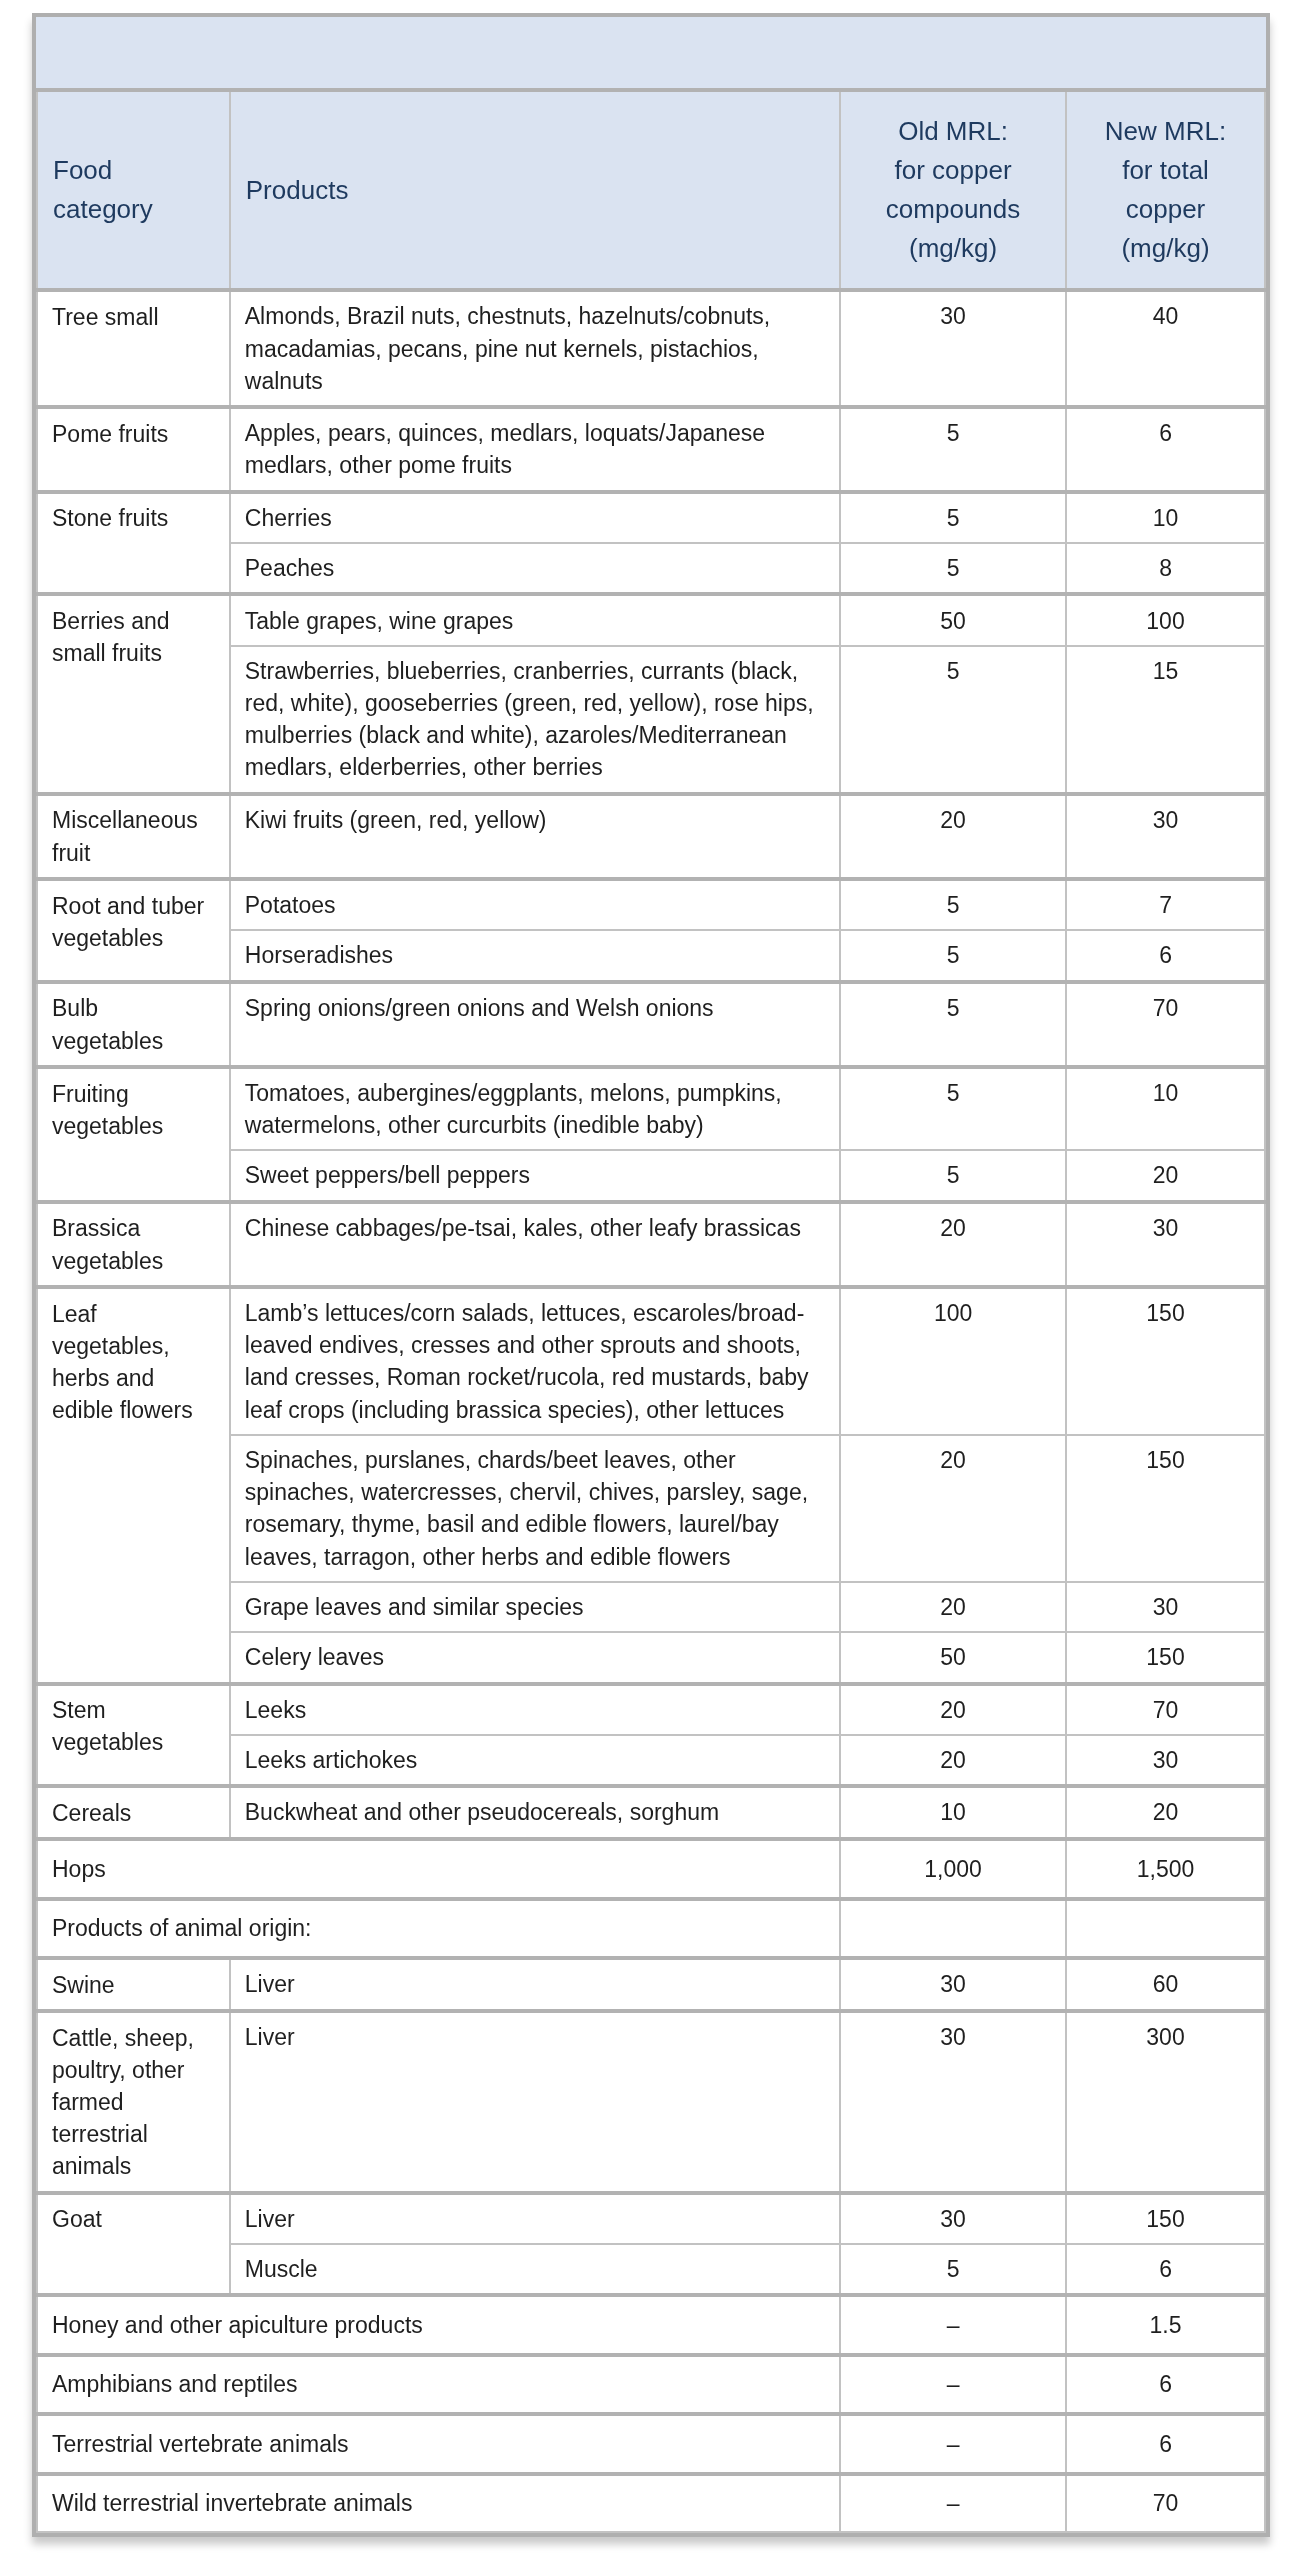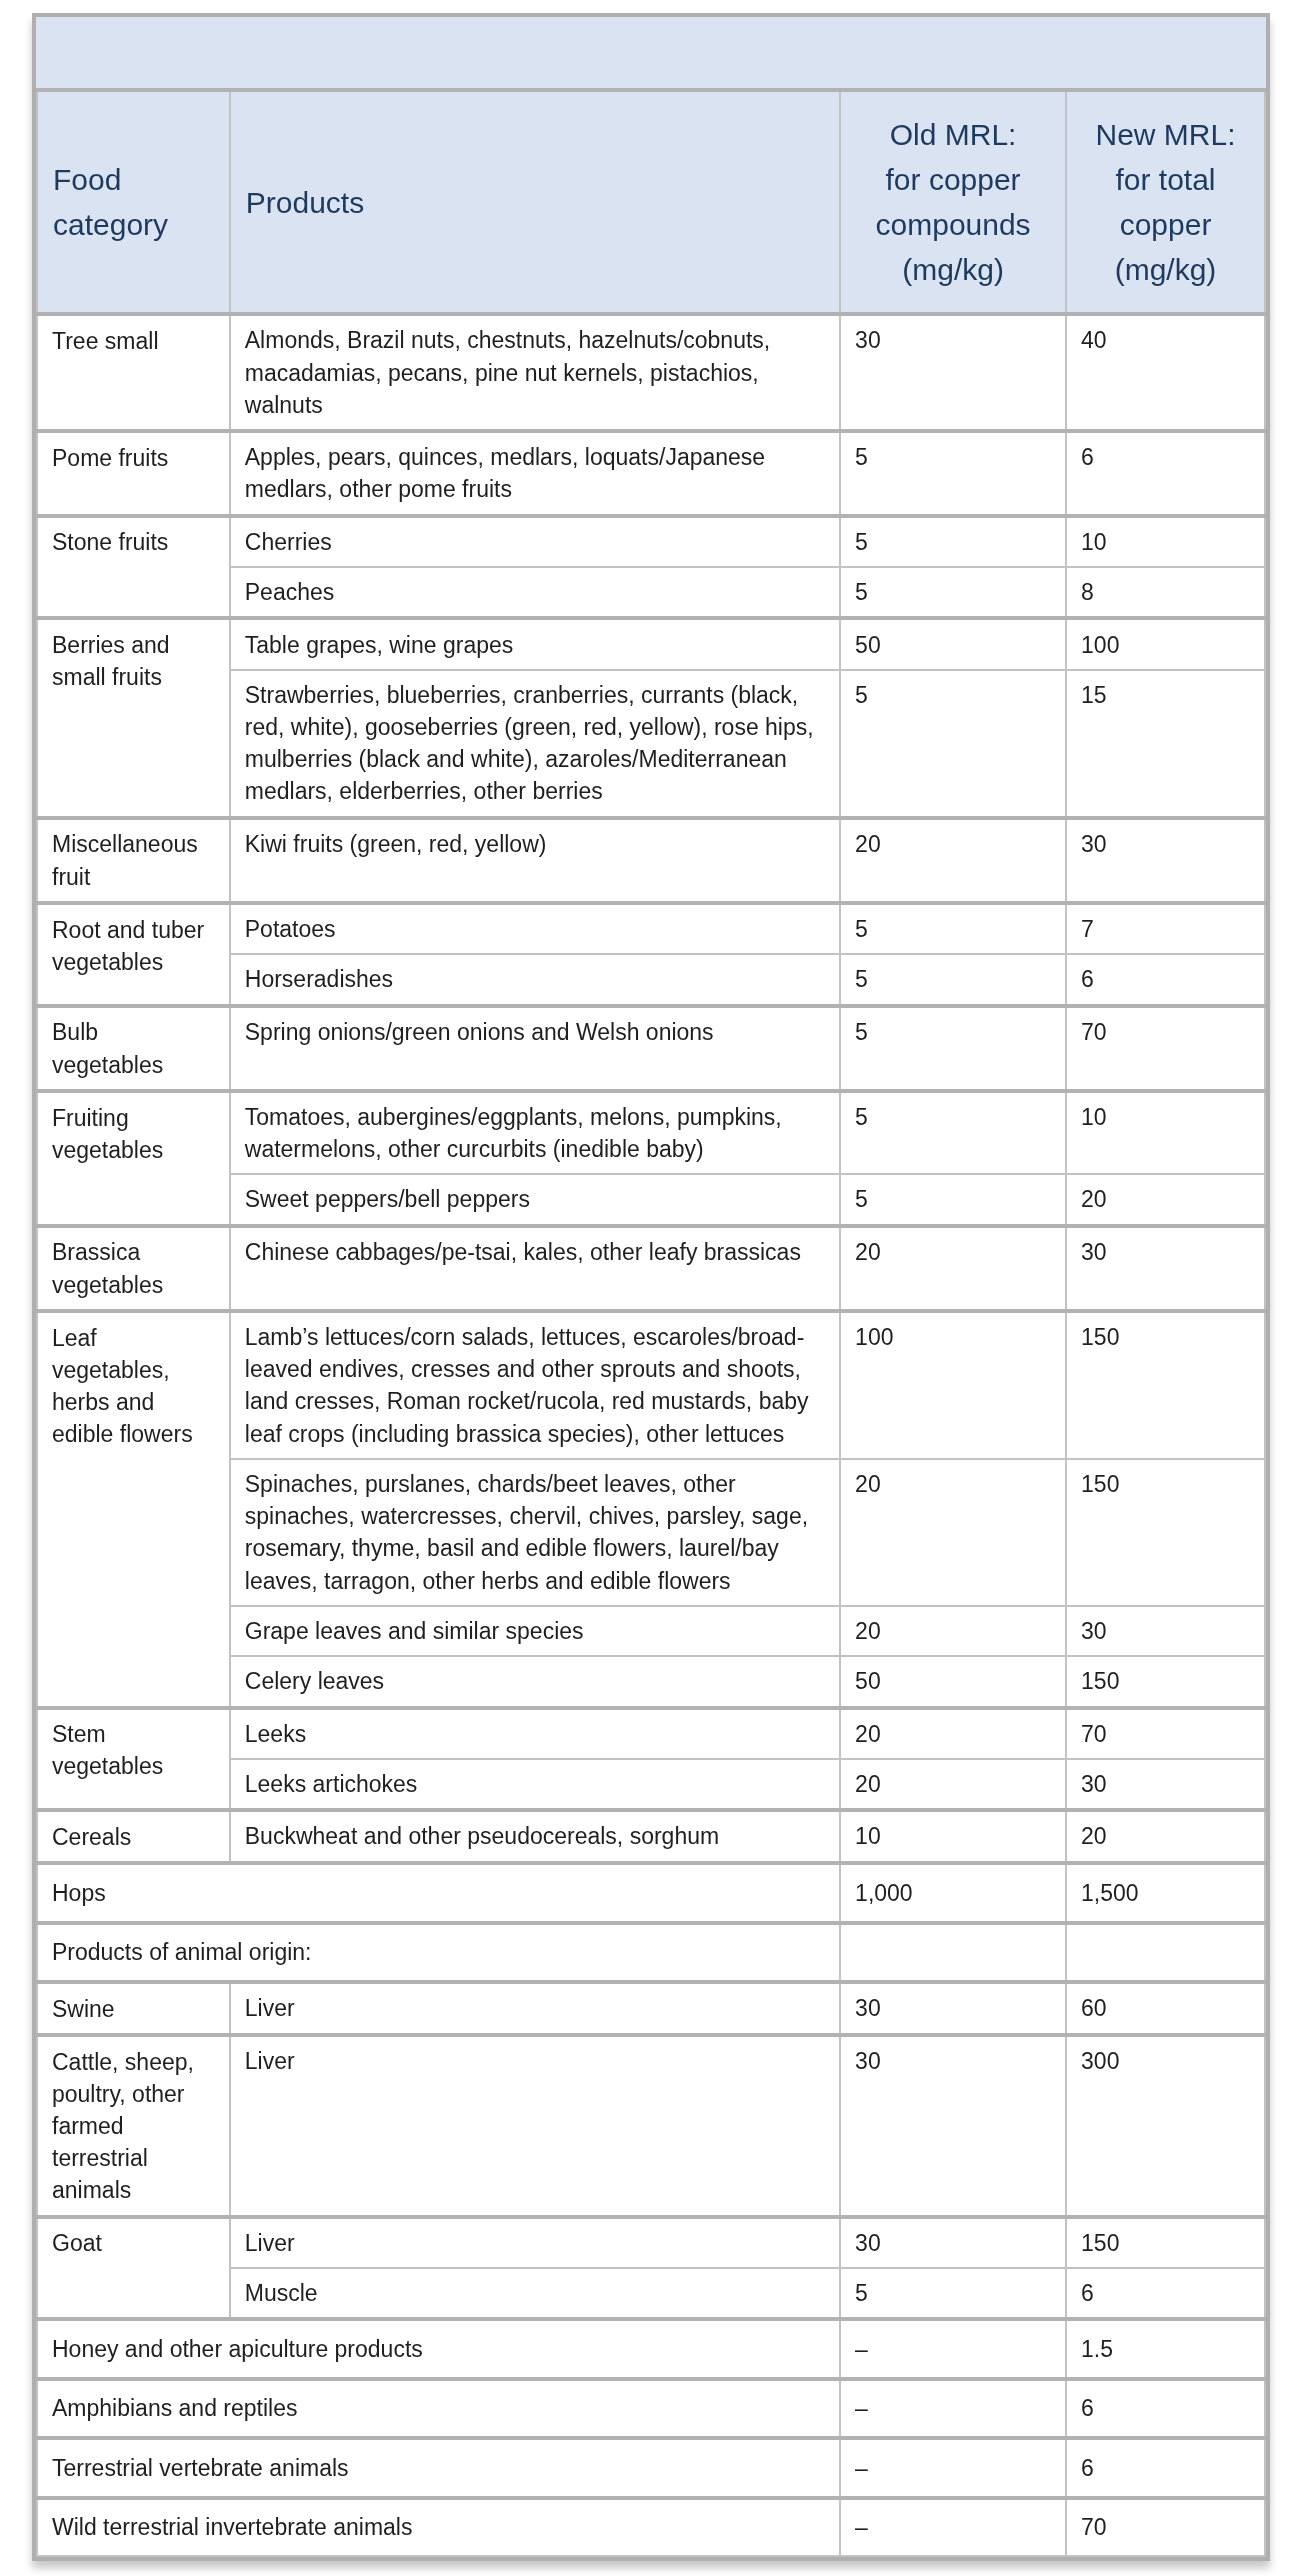--- a/index.html
+++ b/index.html
@@ -5,27 +5,27 @@
   html,body{margin:0;padding:0;background:#ffffff;font-family:"Liberation Sans",sans-serif;}
   .page{width:1305px;min-height:2576px;background:#ffffff;}
   .card{width:1230px;margin-left:32px;margin-top:13.4px;border:4.7px solid #afafaf;
         box-shadow:0 8.1px 8.1px rgba(0,0,0,.22);background:#ffffff;}
   .titleband{background:#dae3f1;color:#1e3a5f;text-align:center;padding:33px 23px 38px;}
   .t1{font-size:34px;line-height:1.3;}
   .t2{font-size:34px;line-height:1.3;margin-top:14px;}
   table{border-collapse:collapse;width:100%;font-size:23px;color:#1f1f1f;table-layout:fixed;}
   col.c1{width:15.7%;} col.c2{width:49.7%;} col.c3{width:18.4%;} col.c4{width:16.2%;}
   th,td{border:2.9px solid #c2c2c2;}
-  thead th{background:#dae3f1;color:#1e3a5f;font-weight:400;font-size:30px;line-height:1.5;
+  thead th{background:#dae3f1;color:#1e3a5f;font-weight:400;font-size:26px;line-height:1.5;
            vertical-align:middle;padding:20px 15px;white-space:pre-line;}
   th.cat,th.prod{text-align:left;}
   th.num{text-align:center;}
   td{vertical-align:top;padding:8.1px 14px;line-height:1.4;background:#ffffff;}
   td.cat{padding-top:8.7px;}
-  td.num{text-align:left;}
+  td.num{text-align:center;}
   td.span2{padding-top:11.6px;padding-bottom:11.6px;}
   tr.g>td, thead th{border-top:4.7px solid #b2b2b2;}
 </style>
 </head>
 <body>
 
 <div class="page">
   <div class="card">
 
     <div class="titleband">

